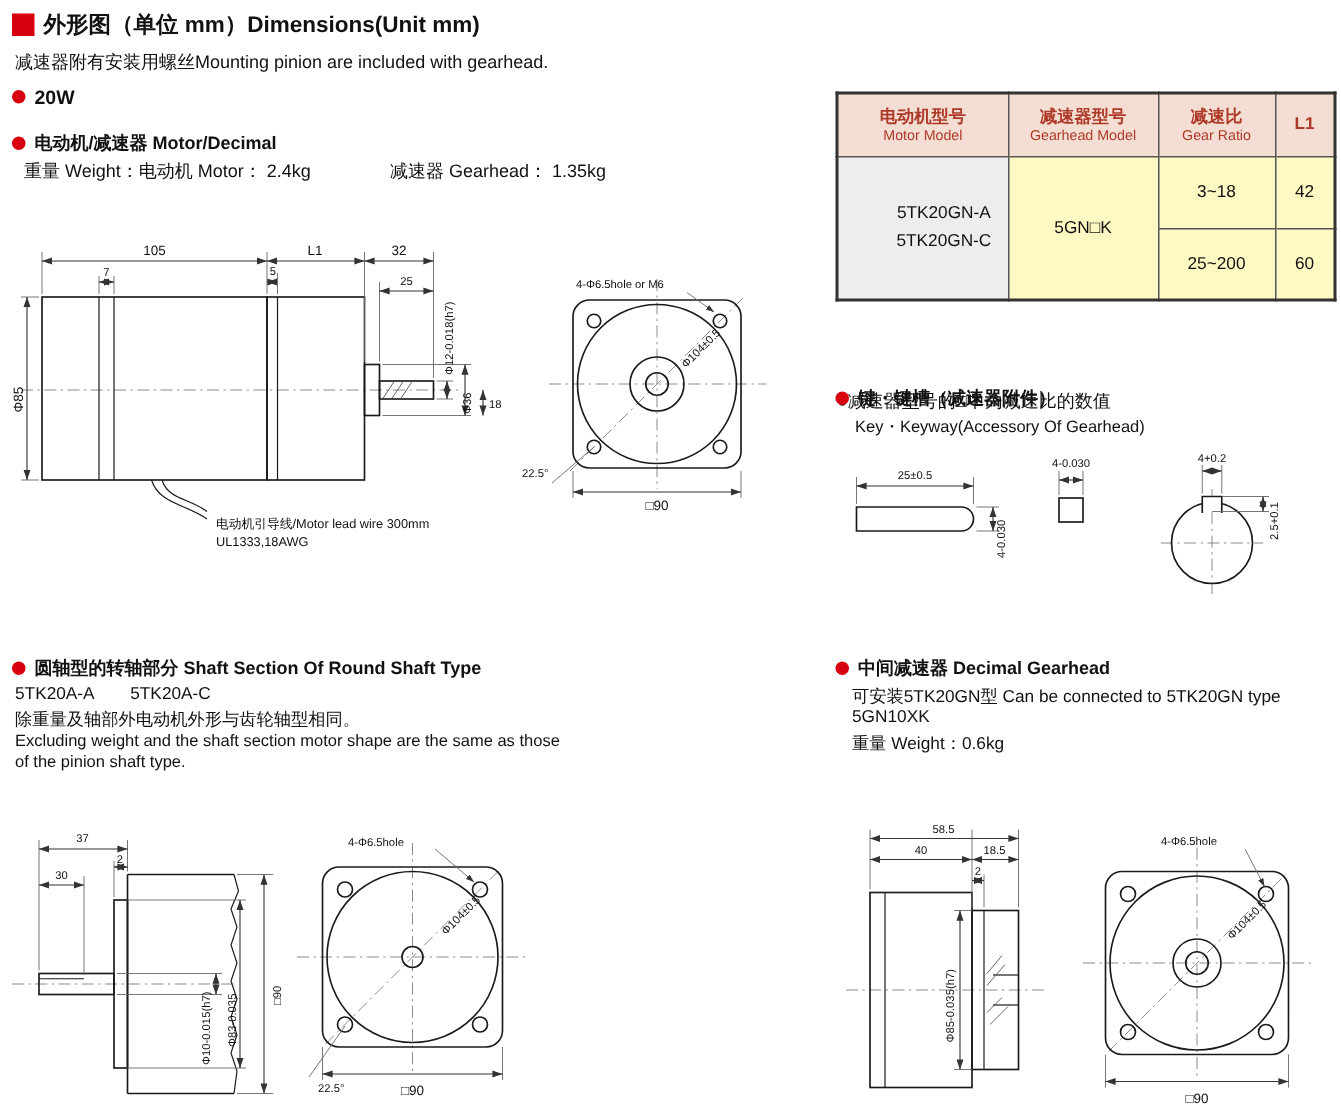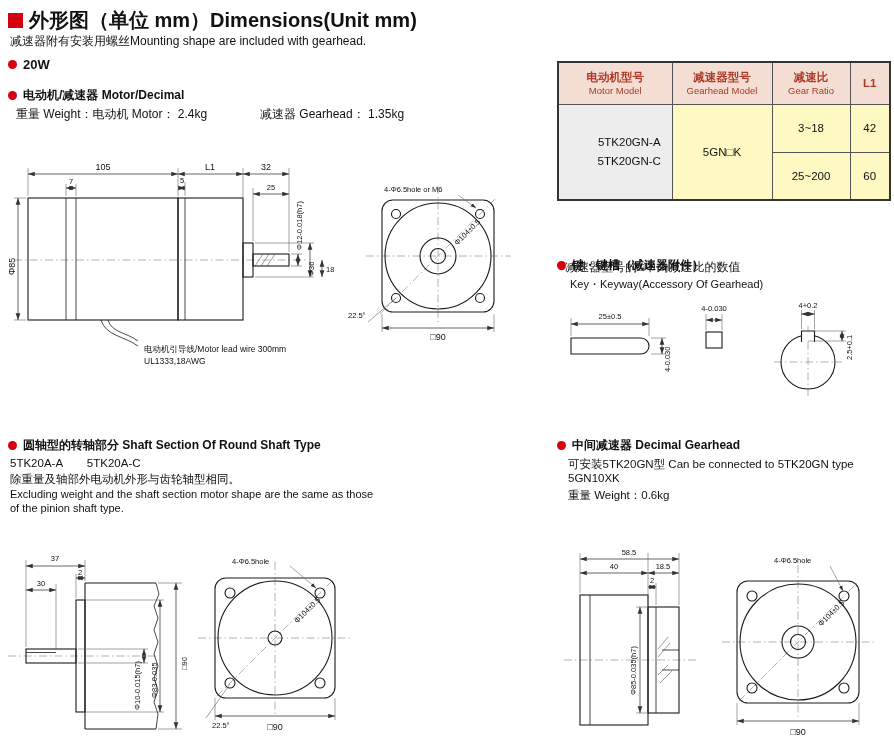--- a/index.html
+++ b/index.html
@@ -3,21 +3,21 @@
 <meta charset="utf-8">
 <style>
   :root { --accent:#d7000f; --table_header_bg:#f4ddd3; --table_header_text:#ad3a28; --model_cell_bg:#ededed; }
   * { box-sizing:border-box; }
   body { margin:0; background:#fff; font-family:"Liberation Sans","DejaVu Sans",sans-serif; color:#111; }
   .page { position:relative; width:894px; height:741px; background:#fff; overflow:hidden; }
   .abs { position:absolute; }
   .row { display:flex; align-items:center; }
   .sq { width:15px; height:15px; background:var(--accent); display:inline-block; margin-right:6px; flex:0 0 auto; }
   .dot { width:9px; height:9px; border-radius:50%; background:var(--accent); display:inline-block; margin-right:6px; flex:0 0 auto; }
-  .title { font-size:20px; font-weight:bold; }
+  .title { font-size:15px; font-weight:bold; }
   .h13 { font-size:13px; font-weight:bold; }
   .h12 { font-size:12px; font-weight:bold; }
   .t12 { font-size:12px; }
   .t115 { font-size:11.5px; }
   .t11 { font-size:11px; }
   .t105 { font-size:10.5px; }
   .spec { border-collapse:collapse; table-layout:fixed; border:2px solid #333; }
   .spec th, .spec td { border:1px solid #555; text-align:center; vertical-align:middle; padding:0; }
   .spec thead th { background:var(--table_header_bg); color:var(--table_header_text); height:42px; font-size:11.5px; font-weight:bold; }
   .th-en { font-size:9.5px; font-weight:normal; }
@@ -39,21 +39,21 @@
 </style>
 </head>
 <body>
 
 <div class="page">
 
   <div class="abs row" style="left:8px;top:7px;">
     <span class="sq"></span>
     <span class="title">外形图（单位 mm）Dimensions(Unit mm)</span>
   </div>
-  <div class="abs t12" style="left:10px;top:33px;">减速器附有安装用螺丝Mounting shape are included with gearhead.</div>
+  <div class="abs t12" style="left:10px;top:33px;">减速器附有安装用螺丝Mounting pinion are included with gearhead.</div>
 
   <div class="abs row" style="left:8px;top:57px;">
     <span class="dot"></span>
     <span class="h13">20W</span>
   </div>
 
   <div class="abs row" style="left:8px;top:87px;">
     <span class="dot"></span>
     <span class="h12">电动机/减速器 Motor/Decimal</span>
   </div>

